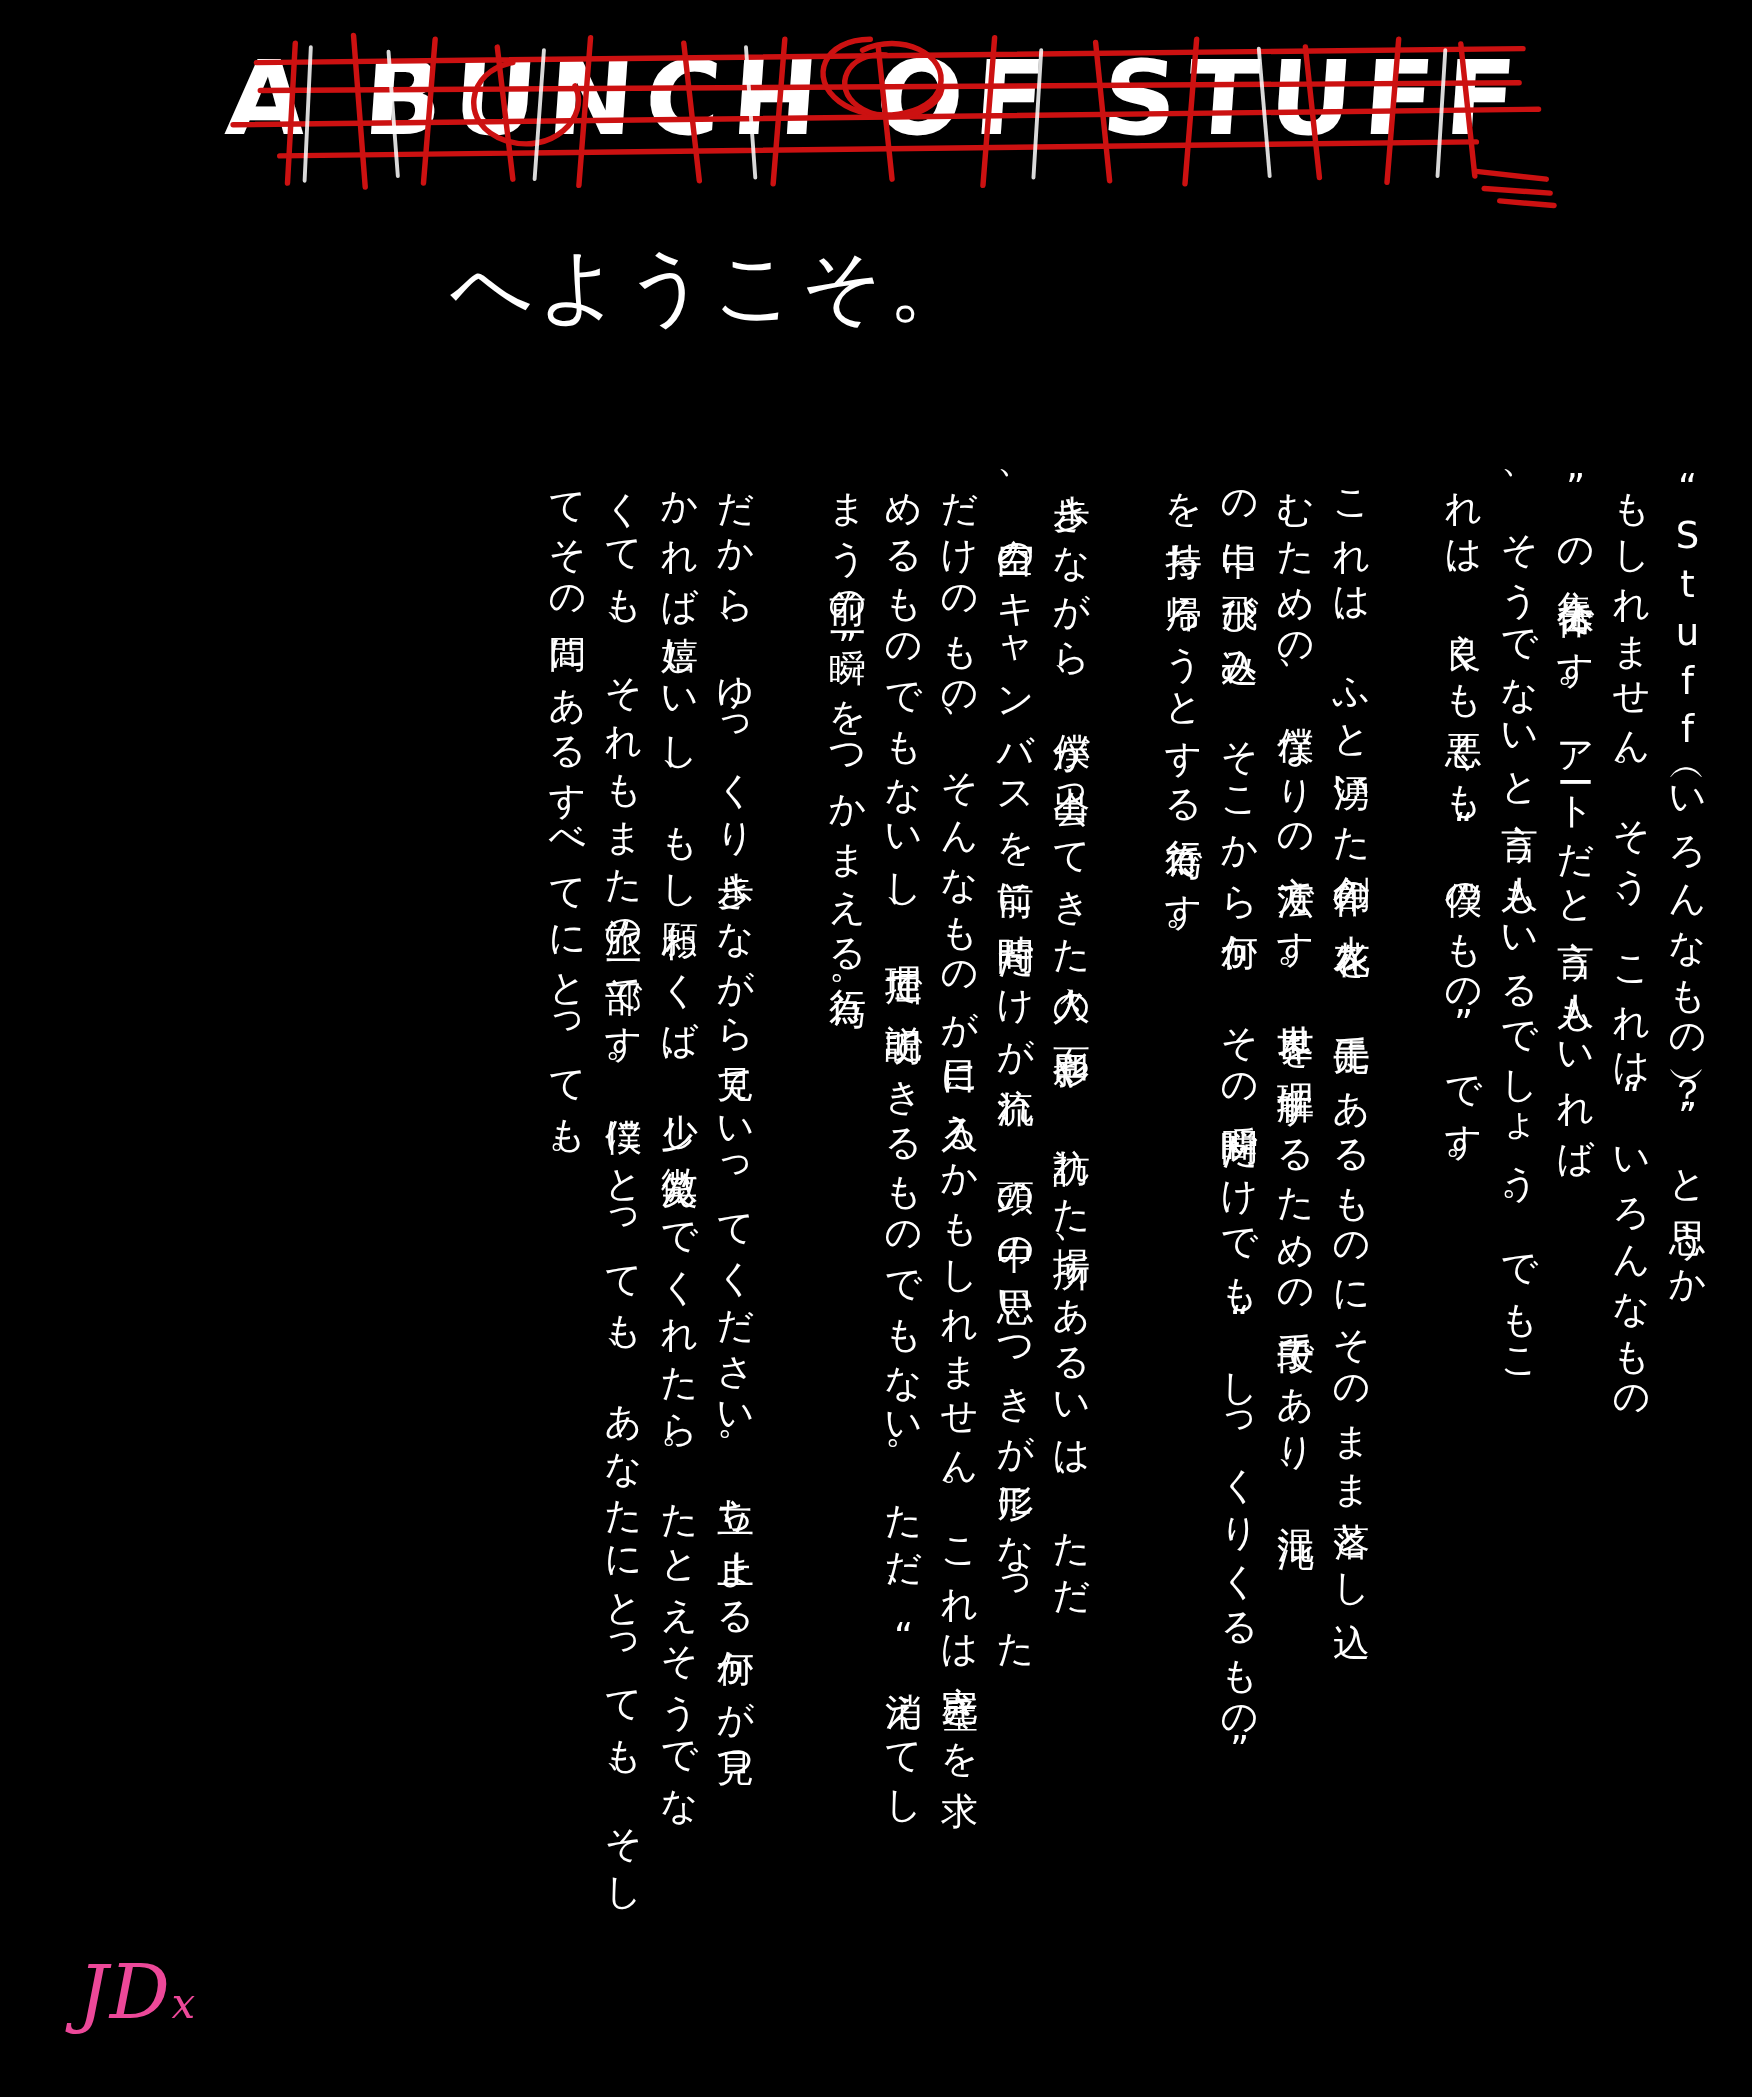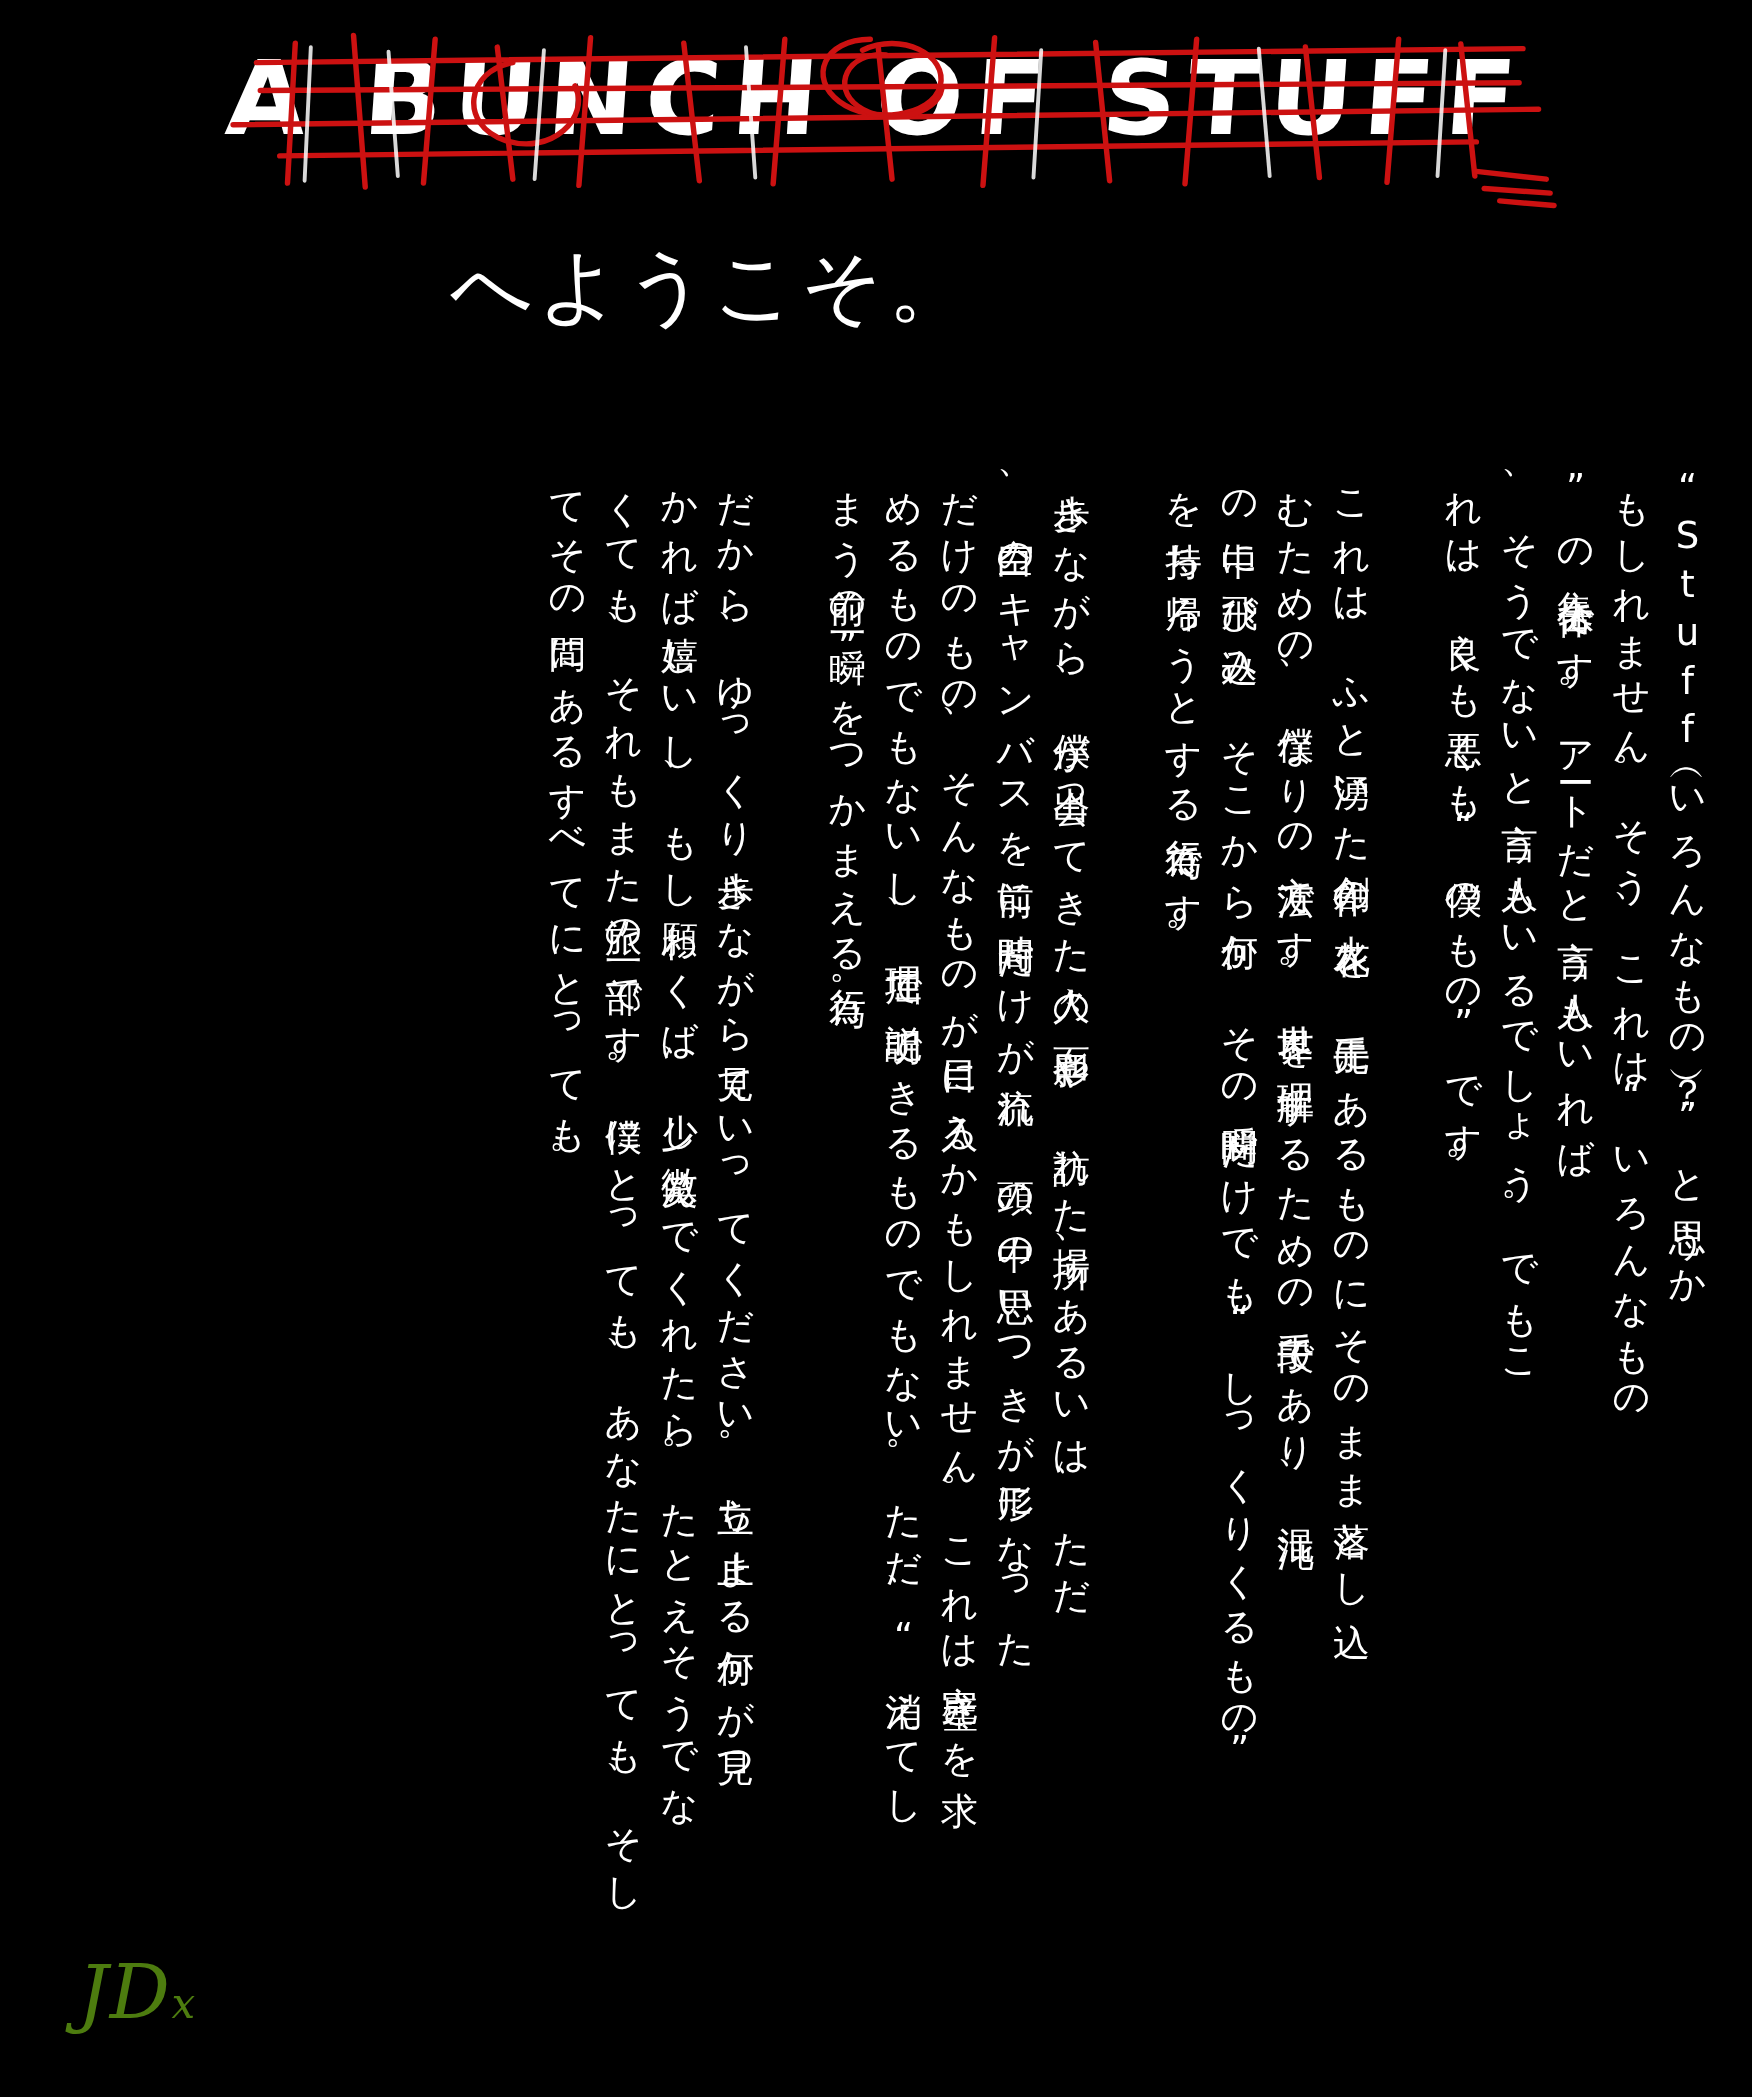--- a/index.html
+++ b/index.html
@@ -95,21 +95,21 @@
   }
 
   
   #signature {
     position: absolute;
     left: 78px;
     bottom: 61px;
     font-family: "DejaVu Serif", serif;
     font-style: italic;
     font-size: 75px;
-    color: #4d7c0f;
+    color: #ec4899;
     letter-spacing: 1.6px;
   }
   #signature .sig-x {
     font-size: 42px;
     vertical-align: baseline;
   }
 </style>
 </head>
 <body>
 

